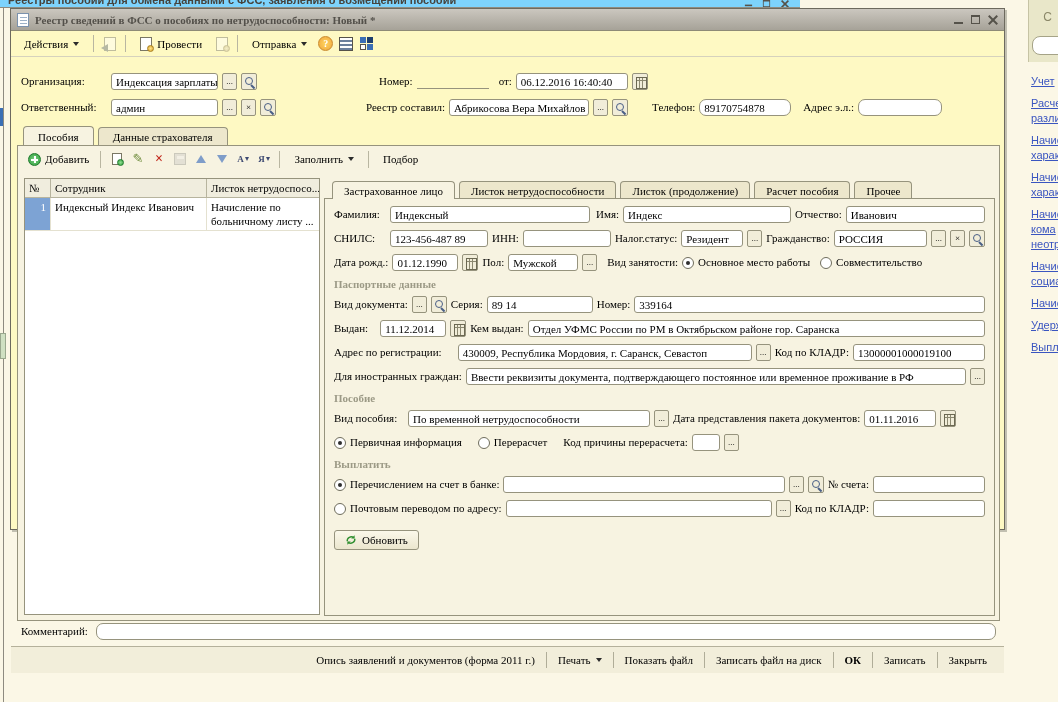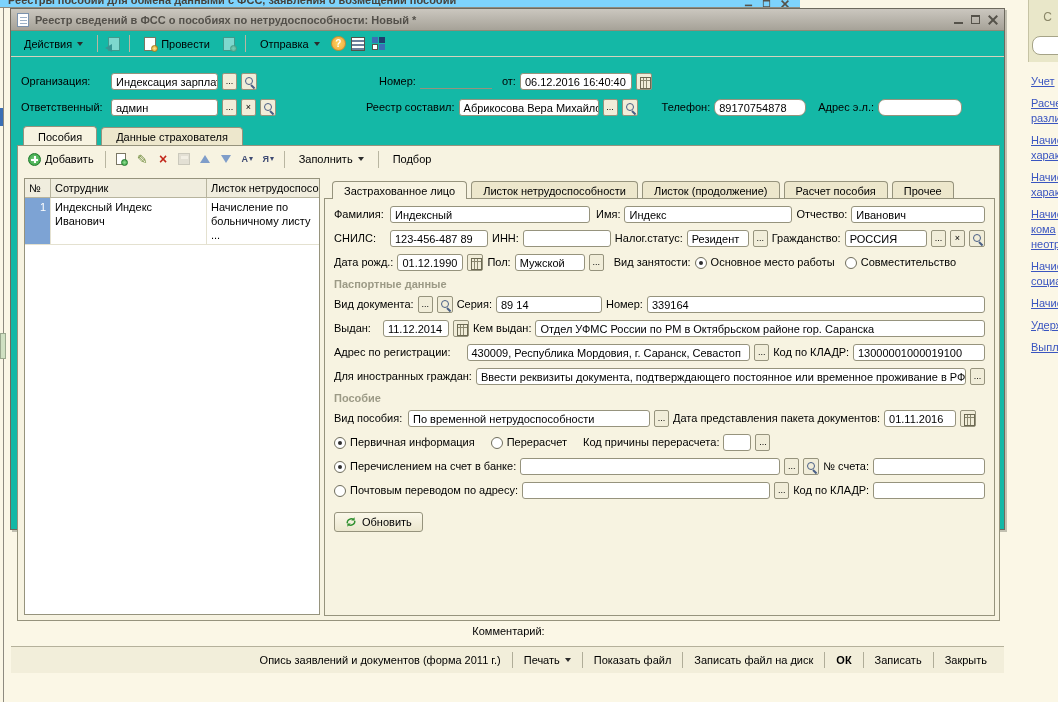--- a/index.html
+++ b/index.html
@@ -22,21 +22,21 @@
   .rail-head { width:30px; height:62px; background:#E9E7C9; border-left:1px solid #c6c3a4; position:relative;}
   .rail-letter { position:absolute; right:6px; top:10px; color:#8a8768; font-size:12px;}
   .rail-input { position:absolute; left:3px; top:36px; width:40px; height:19px; background:#fff;
     border:1px solid #a5a387; border-radius:8px;}
   .rail-links { padding:12px 0 0 3px;}
   .lgroup { margin-bottom:7px;}
   .rlink { display:block; color:#3A55C0; text-decoration:underline; line-height:15px; white-space:nowrap; cursor:pointer;}
 
   
   .dialog { position:absolute; left:10px; top:8px; width:995px; height:522px;
-    background:#14b8a6; border:1px solid #6d6a5e; box-shadow:2px 2px 0 rgba(90,88,76,.35);}
+    background:#fef9c3; border:1px solid #6d6a5e; box-shadow:2px 2px 0 rgba(90,88,76,.35);font-family:Liberation Serif, serif;}
   .titlebar { height:22px; background:linear-gradient(#CBC7BF,#A6A298); border-bottom:1px solid #8e8b77;
     display:flex; align-items:center; padding:0 6px;}
   .title-txt { font-weight:bold; color:#53504a; margin-left:6px; flex:1; white-space:nowrap; overflow:hidden;}
   .doc-ico { width:12px; height:14px; background:#fff; border:1px solid #7b92ad; position:relative;}
   .doc-ico::before { content:""; position:absolute; left:2px; top:3px; width:7px; height:1px; background:#9db2c8;
     box-shadow:0 3px 0 #9db2c8, 0 6px 0 #9db2c8;}
   .winctl { display:flex; gap:8px; align-items:center;}
   .ico-min { width:9px; height:8px; border-bottom:2px solid #55524a; cursor:pointer;}
   .ico-max { width:9px; height:9px; border:1px solid #55524a; border-top:2px solid #55524a; cursor:pointer;}
   .ico-close { width:10px; height:10px; position:relative; cursor:pointer;}
@@ -130,21 +130,21 @@
 
   
   .itabs .tab { padding:3px 11px 2px;}
   .fieldbox { border:1px solid #96937d; background:#F7F3E1; padding:7px 9px;}
   .grp { color:#9C9A86; font-weight:bold; margin:5px 0 6px;}
   .vrow { display:flex; align-items:center; gap:4px; margin-bottom:7px;}
   .refresh { display:inline-flex; align-items:center; gap:5px; border:1px solid #96937d; border-radius:3px;
     background:linear-gradient(#FBF8EA,#EBE6CE); padding:3px 10px; cursor:pointer; margin-top:6px;}
 
   
-  .comm-row { display:flex; align-items:center; gap:8px; padding:0 10px;flex-direction:column;}
+  .comm-row { display:flex; align-items:center; gap:8px; padding:0 10px;}
   .footerbar { background:#F2EEDA; border-top:1px solid #b5b19b; display:flex; align-items:center;
     justify-content:flex-end; padding:0 10px; gap:2px;}
   .fbtn { padding:3px 7px; cursor:pointer; white-space:nowrap; display:flex; align-items:center; gap:5px;}
   .fsep { width:1px; height:16px; background:#b0ad98; margin:0 2px;}
   .bold { font-weight:bold;}
 </style>
 </head>
 <body>
 
 <div class="backstrip">
@@ -433,20 +433,21 @@
         <div class="vrow">
           <span class="rad on"></span>
           <span class="lbl">Первичная информация</span>
           <span class="rad" style="margin-left:12px"></span>
           <span class="lbl">Перерасчет</span>
           <span class="lbl" style="margin-left:12px">Код причины перерасчета:</span>
           <span class="fld" style="width:28px"></span>
           <span class="sq">...</span>
         </div>
 
+        <div class="grp">Выплатить</div>
         <div class="vrow">
           <span class="rad on"></span>
           <span class="lbl">Перечислением на счет в банке:</span>
           <span class="fld" style="flex:1"></span>
           <span class="sq">...</span>
           <span class="sq mag"></span>
           <span class="lbl">№ счета:</span>
           <span class="fld" style="width:112px"></span>
         </div>
         <div class="vrow">

